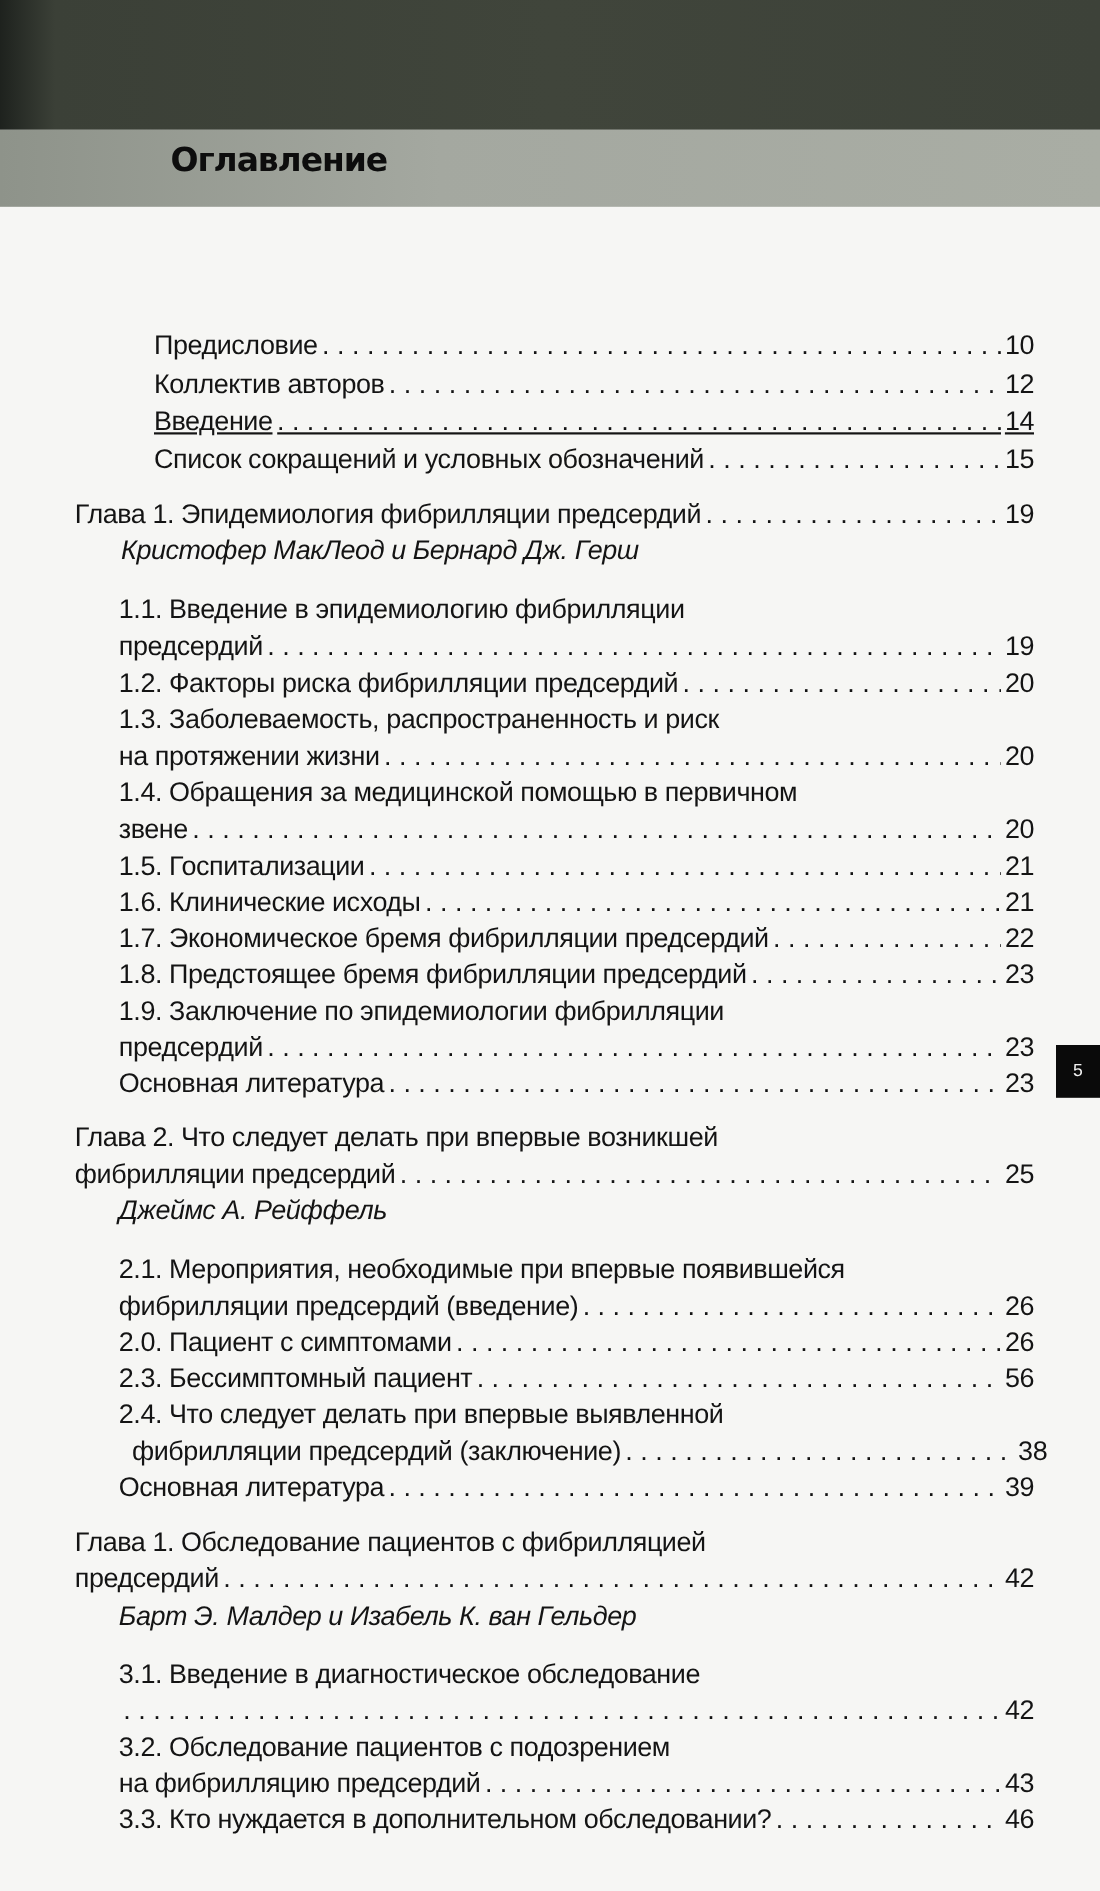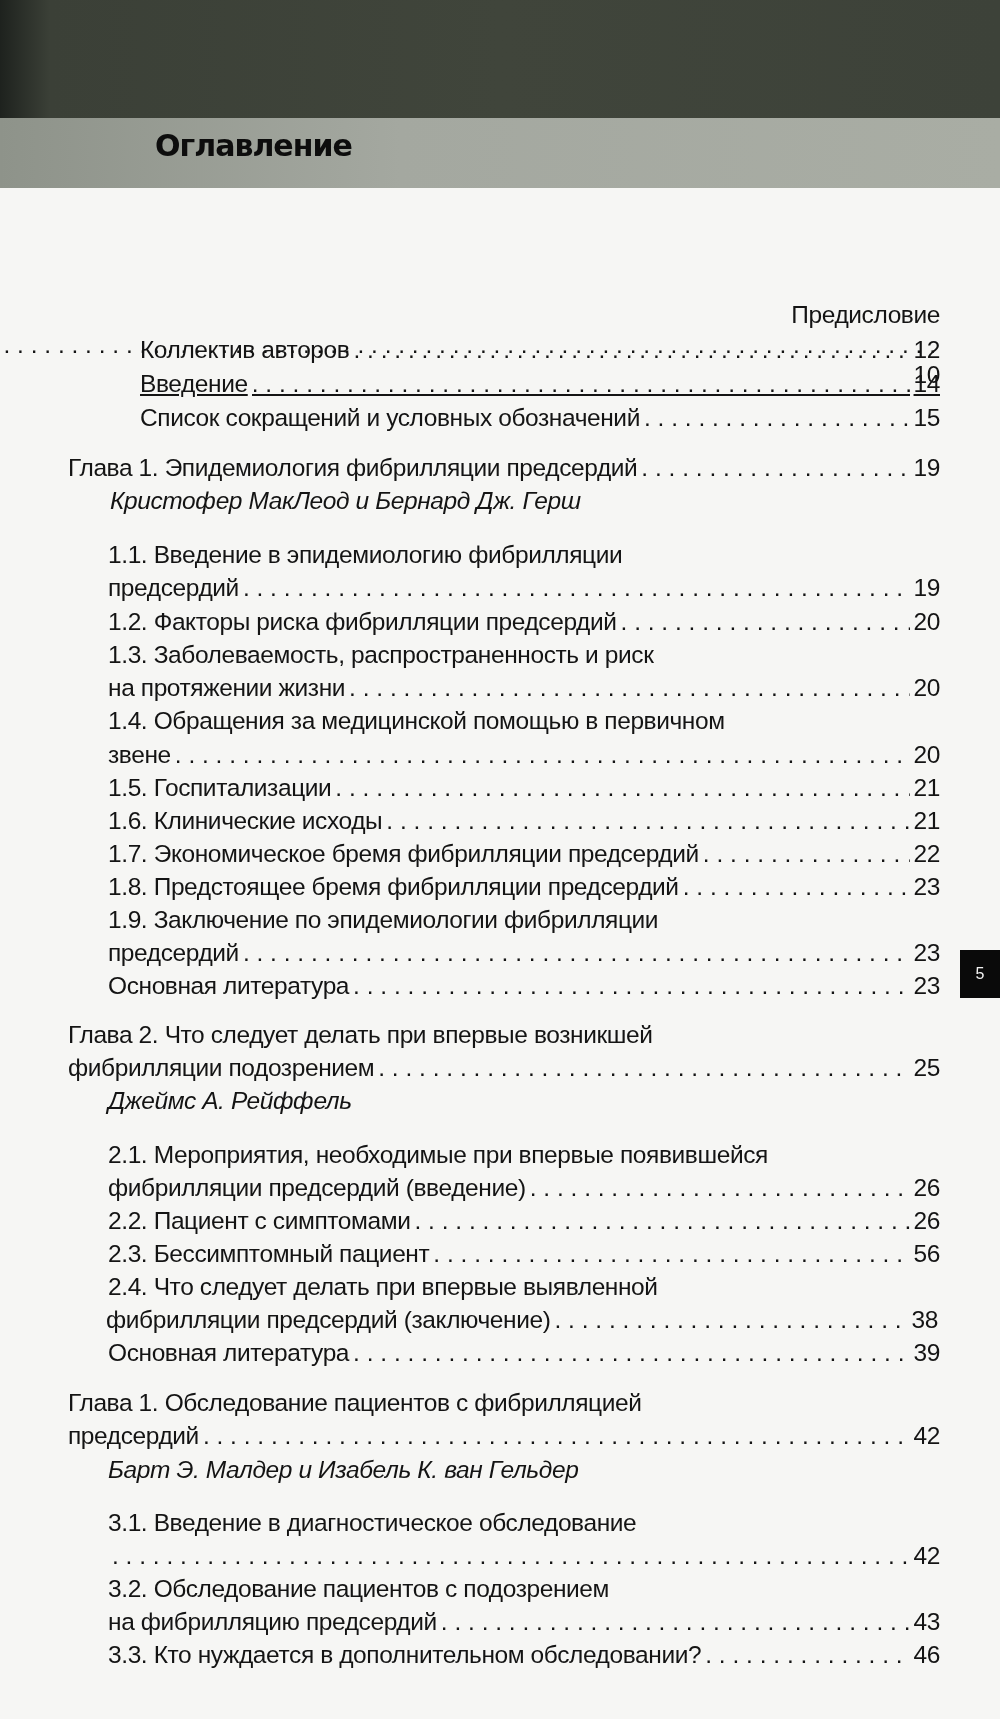--- a/index.html
+++ b/index.html
@@ -49,21 +49,21 @@
 </style>
 </head>
 <body>
 
 <div class="top-band"></div>
 <div class="title-band"></div>
 <div class="title">Оглавление</div>
 
 <div class="toc">
 
-  <div class="entry" style="left:140px; top:300px; width:800px;flex-direction:column;">
+  <div class="entry" style="left:140px; top:300px; width:800px;">
     <span class="label">Предисловие</span>
     <span class="dots"></span>
     <span class="page">10</span>
   </div>
   <div class="entry" style="left:140px; top:335px; width:800px;">
     <span class="label">Коллектив авторов</span>
     <span class="dots"></span>
     <span class="page">12</span>
   </div>
   <div class="entry" style="left:140px; top:369px; width:800px;text-decoration:underline;">
@@ -134,44 +134,44 @@
     <span class="page">23</span>
   </div>
   <div class="entry" style="left:108px; top:971px; width:832px;">
     <span class="label">Основная литература</span>
     <span class="dots"></span>
     <span class="page">23</span>
   </div>
 
   <div class="line" style="left:68px; top:1020px;">Глава 2. Что следует делать при впервые возникшей</div>
   <div class="entry" style="left:68px; top:1053px; width:872px;">
-    <span class="label">фибрилляции подозрением</span>
+    <span class="label">фибрилляции предсердий</span>
     <span class="dots"></span>
     <span class="page">25</span>
   </div>
   <div class="line author" style="left:108px; top:1086px;">Джеймс А. Рейффель</div>
 
   <div class="line" style="left:108px; top:1140px;">2.1. Мероприятия, необходимые при впервые появившейся</div>
   <div class="entry" style="left:108px; top:1173px; width:832px;">
     <span class="label">фибрилляции предсердий (введение)</span>
     <span class="dots"></span>
     <span class="page">26</span>
   </div>
   <div class="entry" style="left:108px; top:1206px; width:832px;">
-    <span class="label">2.2. Пациент с симптомами</span>
+    <span class="label">2.0. Пациент с симптомами</span>
     <span class="dots"></span>
     <span class="page">26</span>
   </div>
   <div class="entry" style="left:108px; top:1239px; width:832px;">
     <span class="label">2.3. Бессимптомный пациент</span>
     <span class="dots"></span>
     <span class="page">56</span>
   </div>
   <div class="line" style="left:108px; top:1272px;">2.4. Что следует делать при впервые выявленной</div>
-  <div class="entry" style="left:106px; top:1305px; width:832px;justify-content:flex-end;">
+  <div class="entry" style="left:120px; top:1305px; width:832px;justify-content:flex-end;">
     <span class="label">фибрилляции предсердий (заключение)</span>
     <span class="dots"></span>
     <span class="page">38</span>
   </div>
   <div class="entry" style="left:108px; top:1338px; width:832px;">
     <span class="label">Основная литература</span>
     <span class="dots"></span>
     <span class="page">39</span>
   </div>
 

